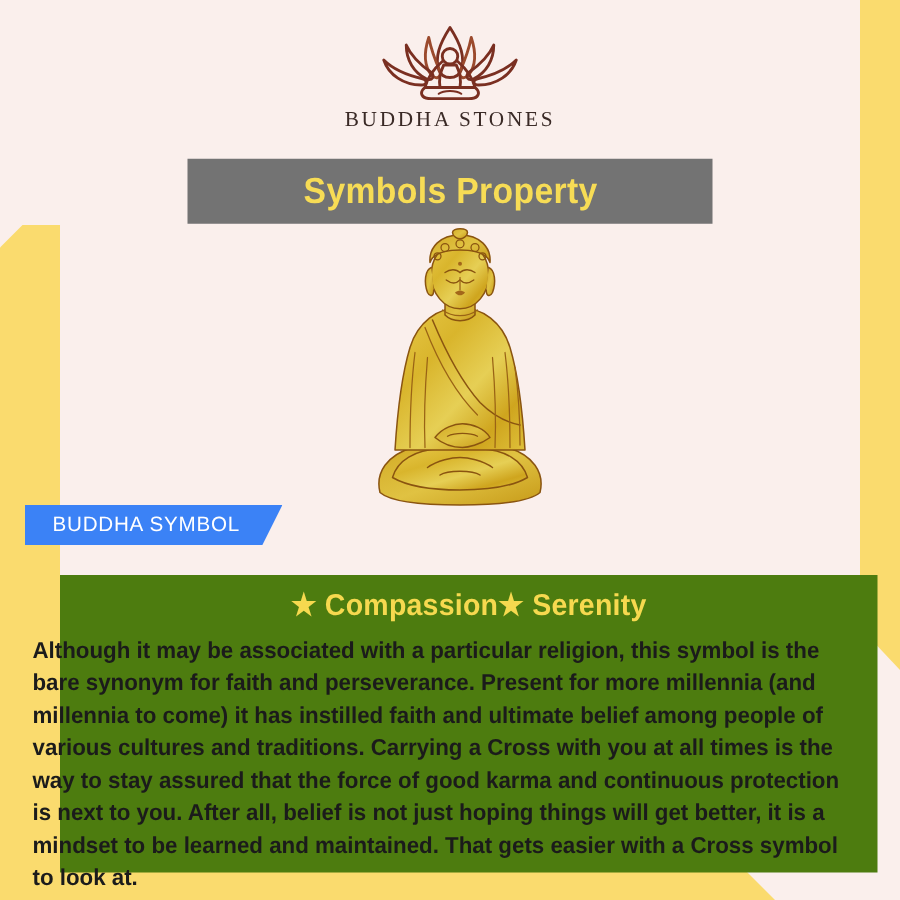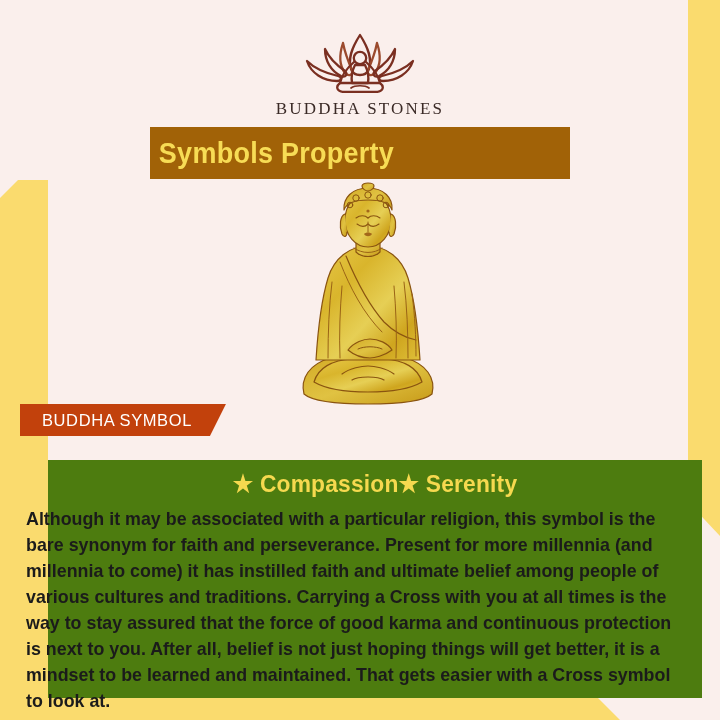--- a/index.html
+++ b/index.html
@@ -52,43 +52,43 @@
   .header {
     position: absolute;
     left: 0;
     top: 0;
     width: 720px;
     height: 125px;
     display: flex;
     flex-direction: column;
     align-items: center;
     justify-content: flex-start;
-    padding-top: 31px;
+    padding-top: 18px;
   }
   .logo-mark { width: 150px; height: 62px; display: block; }
   .brand-name {
     margin-top: 6px;
     font-family: "Liberation Serif", serif;
     font-size: 17px;
     letter-spacing: 2.2px;
     color: #3a2a26;
     font-weight: 400;
   }
 
   
   .title-banner {
     position: absolute;
     left: 150px;
     top: 127px;
     width: 420px;
     height: 52px;
-    background: #a16207;
+    background: #737373;
     display: flex;
     align-items: center;
-    justify-content: flex-start;
+    justify-content: center;
   }
   .title-text {
     font-family: "Liberation Sans Narrow", "Liberation Sans", sans-serif;
     font-weight: 700;
     font-size: 29px;
     letter-spacing: 0.3px;
     color: #f7dc55;
     transform: scaleX(0.93);
   }
 
@@ -105,21 +105,21 @@
   }
   .buddha { width: 168px; height: 228px; display: block; }
 
   
   .ribbon {
     position: absolute;
     left: 20px;
     top: 404px;
     height: 32px;
     padding: 0 34px 0 22px;
-    background: #c2410c;
+    background: #3b82f6;
     display: flex;
     align-items: center;
     clip-path: polygon(0 0, 100% 0, calc(100% - 16px) 100%, 0 100%);
   }
   .ribbon-text {
     color: #ffffff;
     font-size: 16.5px;
     letter-spacing: 0.6px;
     white-space: nowrap;
   }

